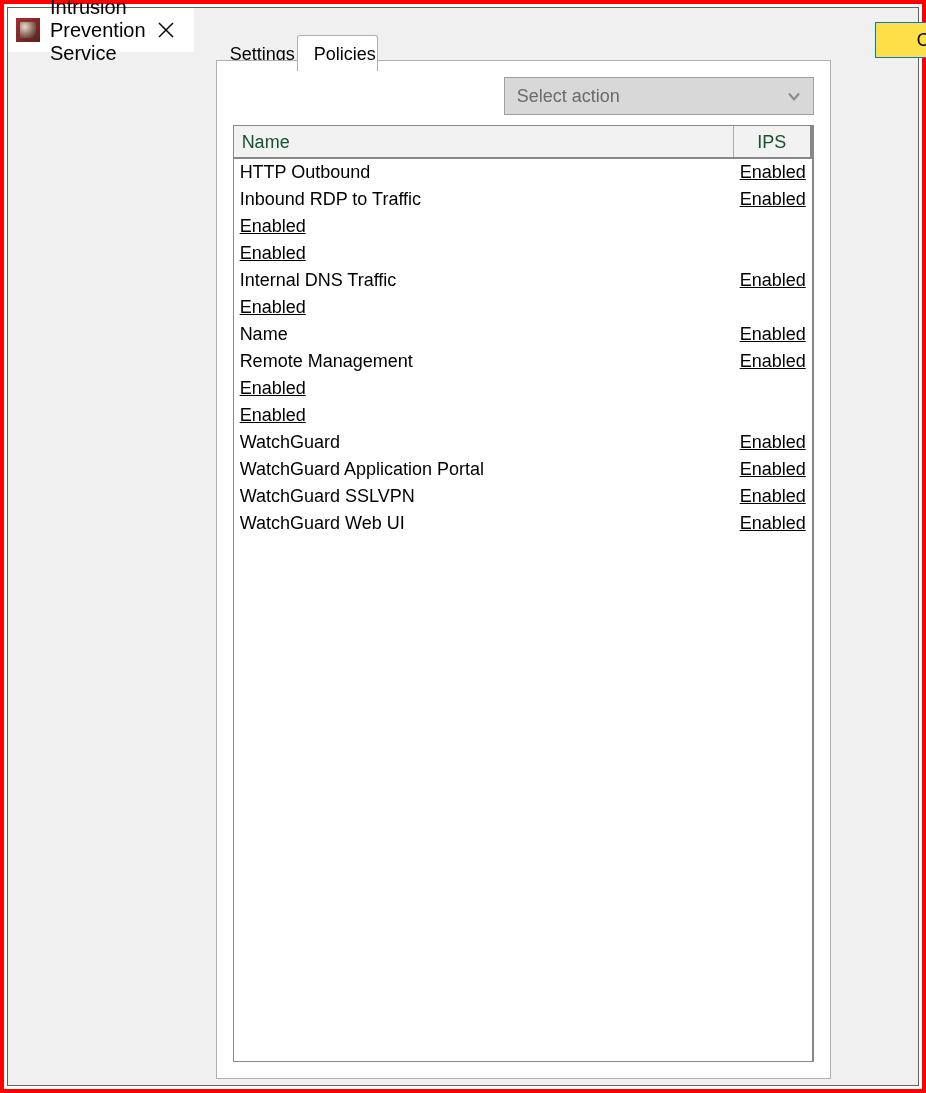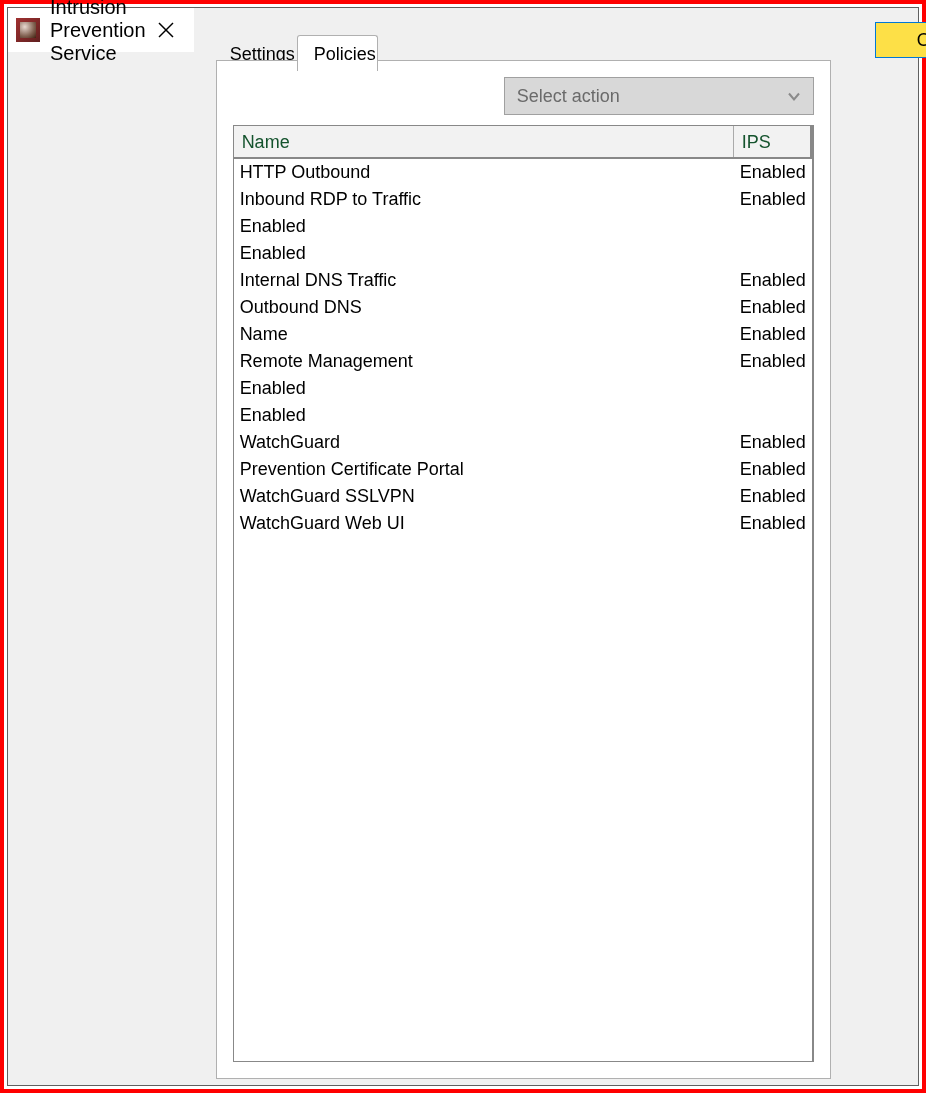--- a/index.html
+++ b/index.html
@@ -134,37 +134,37 @@
     display: flex;
     background: #f2f2f2;
     border-bottom: 2px solid #888;
   }
   .grid-header .col {
     padding: 6px 8px 4px 8px;
     font-size: 18px;
     color: #14532d;
     border-right: 1px solid #aaa;
   }
-  .grid-header .col.last { border-right: 2px solid #888; flex:1; }
+  .grid-header .col.last { border-right: 2px solid #888; flex:1;text-align:center; }
   .col-name { width: 500px; }
   .col-ips  { flex: 1; }
   .grid-body {
     flex: 1;
     overflow: auto;
   }
   .row {
     display: flex;
     font-size: 18px;
     color: #000;
   }
   .row .cell {
     padding: 3px 6px 3px 6px;
   }
   .row .cell.name { width: 500px; }
-  .row .cell.ips  { flex: 1; }
+  .row .cell.ips  { flex: 1; text-decoration: underline; }
 
   .button-row {
     display: flex;
     justify-content: flex-end;
     gap: 12px;
     padding: 14px 22px 16px 22px;
     position: relative;
   }
   .btn {
     min-width: 110px; height: 36px;
@@ -241,21 +241,20 @@
                 <div class="cell ips">Enabled</div>
               </div>
               <div class="row">
                 <div class="cell ips">Enabled</div>
               </div>
               <div class="row">
                 <div class="cell name">Internal DNS Traffic</div>
                 <div class="cell ips">Enabled</div>
               </div>
               <div class="row">
-                <div class="cell name">Outbound DNS</div>
                 <div class="cell ips">Enabled</div>
               </div>
               <div class="row">
                 <div class="cell name">Name</div>
                 <div class="cell ips">Enabled</div>
               </div>
               <div class="row">
                 <div class="cell name">Remote Management</div>
                 <div class="cell ips">Enabled</div>
               </div>
@@ -263,21 +262,21 @@
                 <div class="cell ips">Enabled</div>
               </div>
               <div class="row">
                 <div class="cell ips">Enabled</div>
               </div>
               <div class="row">
                 <div class="cell name">WatchGuard</div>
                 <div class="cell ips">Enabled</div>
               </div>
               <div class="row">
-                <div class="cell name">Prevention Certificate Portal</div>
+                <div class="cell name">WatchGuard Application Portal</div>
                 <div class="cell ips">Enabled</div>
               </div>
               <div class="row">
                 <div class="cell name">WatchGuard SSLVPN</div>
                 <div class="cell ips">Enabled</div>
               </div>
               <div class="row">
                 <div class="cell name">WatchGuard Web UI</div>
                 <div class="cell ips">Enabled</div>
               </div>

